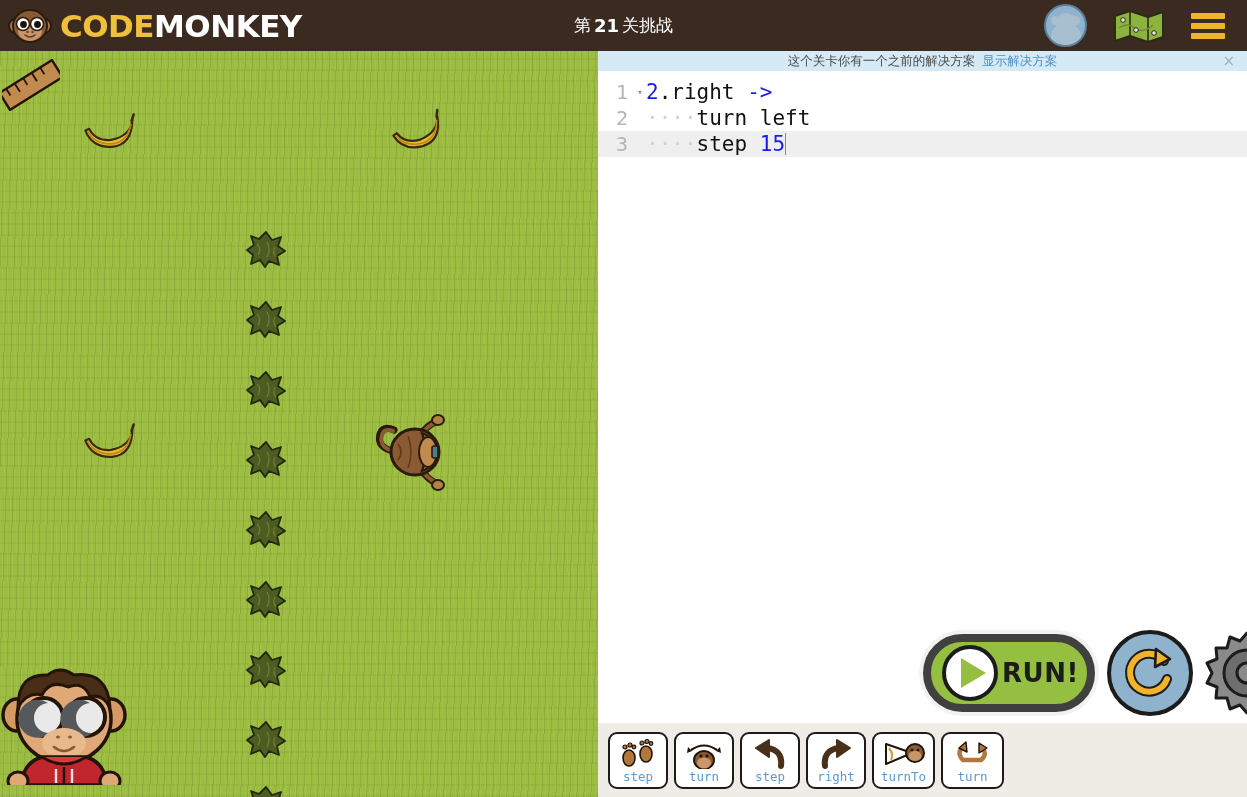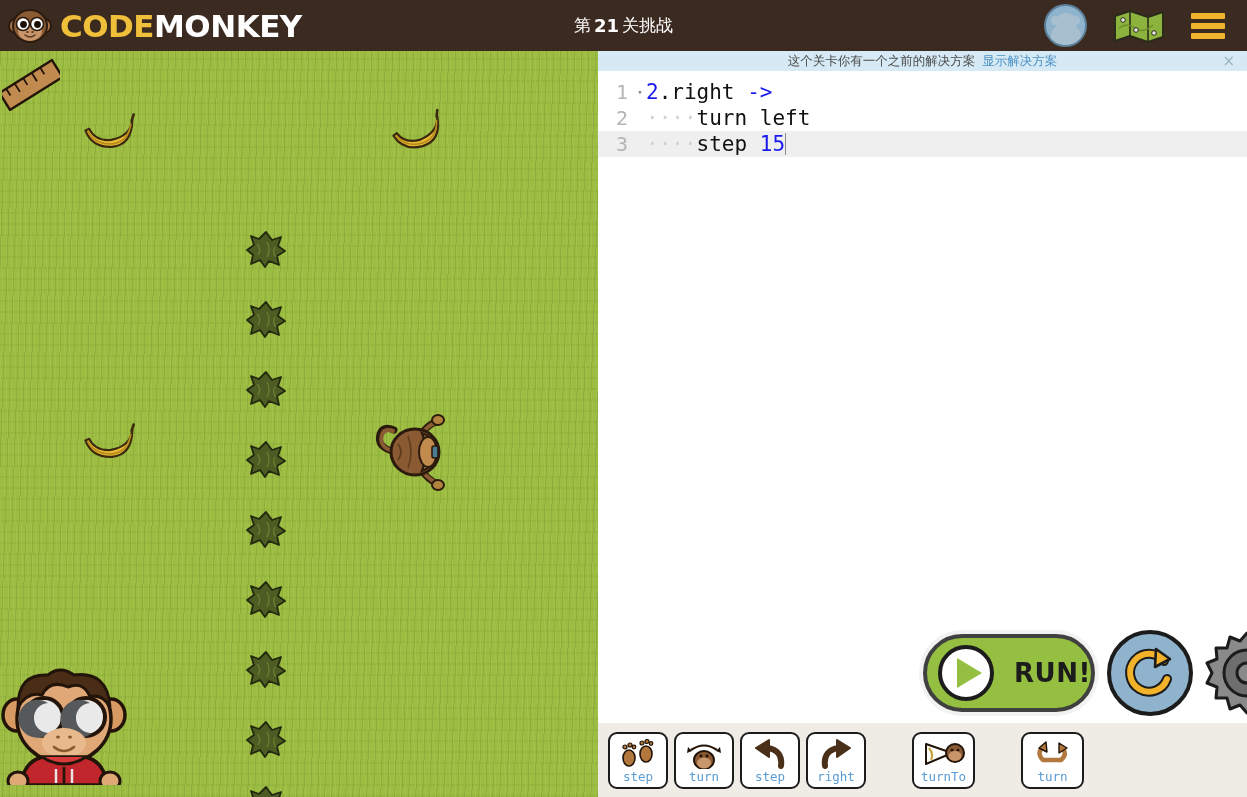--- a/index.html
+++ b/index.html
@@ -135,22 +135,22 @@
   }
 
   
   #run-row {
     position: absolute; right: 0; bottom: 74px; height: 100px; width: 330px;
     display: flex; align-items: center; justify-content: flex-end; gap: 12px;
     padding-right: 0;
   }
   #run-btn {
     width: 172px; height: 78px; border-radius: 40px;
-    background: #94bf40; border: 4px solid #404040;
-    display: flex; align-items: center; gap: 20px; padding-left: 11px;
+    background: #94bf40; border: 8px solid #404040;
+    display: flex; align-items: center; gap: 4px; padding-left: 11px;
     cursor: pointer;
     box-shadow: 0 0 0 4px #f2f2f2;
   }
   #run-btn .play-circle {
     width: 56px; height: 56px; border-radius: 50%; background: #ffffff;
     border: 4px solid #1c1c1c; display: flex; align-items: center; justify-content: center;
     flex: 0 0 auto;
   }
   #run-btn .tri {
     width: 0; height: 0; border-left: 25px solid #94bf40;
@@ -182,21 +182,21 @@
     width: 60px; height: 57px; background: #ffffff;
     border: 2.5px solid #1c1c1c; border-radius: 9px;
     display: flex; flex-direction: column; align-items: center; justify-content: flex-end;
     padding-bottom: 3px; cursor: pointer; position: relative;
   }
   .cmd .glyph { height: 32px; width: 54px; display: flex; align-items: center; justify-content: center; }
   .cmd .cmd-label {
     font-family: "DejaVu Sans Mono", "Liberation Mono", monospace;
     font-size: 12.5px; color: #5a9bd4; line-height: 14px;
   }
-  .cmd.wide { width: 63px; margin-left: 40px; }
+  .cmd.wide { width: 63px; }
 </style>
 </head>
 <body>
 
 <div id="app">
 
   <div id="header">
 
     <div id="logo-zone">
       <div id="logo-monkey">

